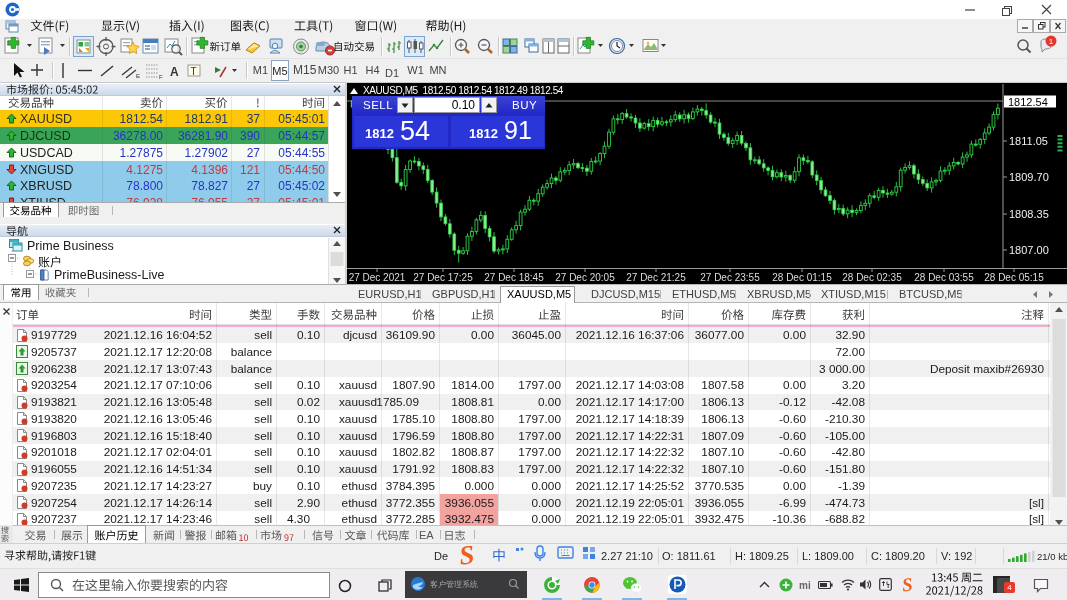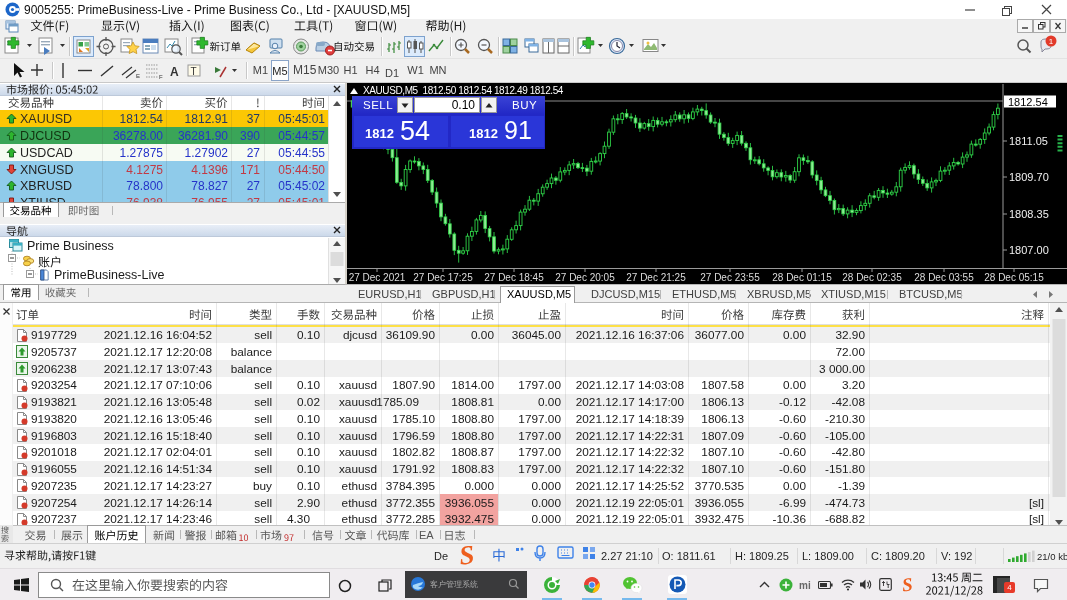--- a/index.html
+++ b/index.html
@@ -17,39 +17,38 @@
 .mwcell{position:absolute;font-size:12px;top:2px;text-align:right}
 .gridv{position:absolute;width:1px}
 .sb{position:absolute;background:#f5f5f5}
 .tabrow{position:absolute;background:#f0f0f0}
 .tab-active{position:absolute;background:#fff;border:1px solid #9a9a9a;border-bottom:none;z-index:3}
 .tabsep{position:absolute;width:1px;height:9px;background:#b8b8b8}
 #chart{left:345px;top:83px;width:722px;height:201px;background:#000;border-left:2px solid #d4d0c8}
 #charttabs{left:345px;top:284px;width:722px;height:18px;background:#f0f0f0;border-top:1px solid #b5b5b5}
 .ctab{position:absolute;top:2px;font-size:11px;color:#404040;padding:0 6px;line-height:15px;white-space:nowrap}
 .ctab.on{background:#fff;border:1px solid #9a9a9a;border-bottom:none;color:#000;top:1px;height:17px;z-index:2}
-#toolbox{left:0;top:302px;width:1067px;height:241px;background:#fde047;border-top:1px solid #b5b5b5}
+#toolbox{left:0;top:302px;width:1067px;height:241px;background:#f9a8d4;border-top:1px solid #b5b5b5}
 .tbsep{position:absolute;top:0;width:1px;height:222px;background:rgba(80,80,80,0.13)}
 .trow{position:absolute;left:13px;width:1037px;height:16.75px;font-size:11.8px;color:#1a1a1a}
 .trc{position:absolute;top:1.5px;text-align:right;white-space:nowrap}
 #statusbar{left:0;top:543px;width:1067px;height:25px;background:#f0f0f0;border-top:1px solid #d0d0d0}
 .stsep{position:absolute;top:4px;width:1px;height:16px;background:#d8d8d8}
 .stxt{position:absolute;top:6px;font-size:11px;color:#1f1f1f;white-space:nowrap}
 #taskbar{left:0;top:568px;width:1067px;height:32px;background:#f0edf0;border-top:1px solid #e0dde0}
 #cjk{position:absolute;left:0;top:0;width:1067px;height:600px;z-index:60;pointer-events:none}
 </style></head>
 <body>
 <div class="abs" id="titlebar">
 <svg class="abs" style="left:5px;top:2px" width="15" height="15" viewBox="0 0 15 15">
 <circle cx="7.5" cy="7.5" r="7" fill="#1c66c9"></circle>
       <circle cx="7.5" cy="7.5" r="3.4" fill="#fff"></circle>
 <circle cx="7.5" cy="7.5" r="1.6" fill="#1c66c9"></circle>
       <rect x="10.6" y="6.2" width="3.6" height="2.6" fill="#fff"></rect>
 </svg>
-<div class="t">9005255: PrimeBusiness-Live - Prime Business Co., Ltd - [XAUUSD,M5]</div>
 <svg class="abs" style="left:960px;top:4px" width="100" height="12" viewBox="0 0 100 12">
 <line x1="5" y1="6" x2="15" y2="6" stroke="#444" stroke-width="1.2"></line>
 <rect x="44.5" y="2.5" width="7" height="7" fill="none" stroke="#444"></rect>
       <rect x="42.5" y="4.5" width="7" height="7" fill="#fff" stroke="#444"></rect>
 <path d="M82 1 L91 10 M91 1 L82 10" stroke="#444" stroke-width="1.2"></path>
 </svg>
 </div>
 <div class="abs" id="menubar">
 <svg class="abs" style="left:5px;top:1px" width="14" height="13" viewBox="0 0 14 13">
 <rect x="1" y="1" width="9" height="8" fill="#e8f0fa" stroke="#5b87b7"></rect>
@@ -245,21 +244,21 @@
 <span class="mwcell" style="right:68px;width:40px;color:#2533c9">27</span>
 <span class="mwcell" style="right:3px;width:70px;color:#2533c9">05:44:55</span>
 </div>
 <div class="mwrow" style="top:77.5px;background:#8fcbea">
 <svg class="abs" style="left:6px;top:3px" width="11" height="11" viewBox="0 0 11 11">
         <path d="M5.5 10 L1 5.5 H3.5 V1 H7.5 V5.5 H10 Z" fill="#e04438" stroke="#7a1410" stroke-width="0.9"></path>
       </svg>
 <span class="abs" style="left:20px;top:2px;font-size:12.5px;color:#222222">XNGUSD</span>
 <span class="mwcell" style="right:165px;width:80px;color:#c23a44">4.1275</span>
 <span class="mwcell" style="right:100px;width:80px;color:#c23a44">4.1396</span>
-<span class="mwcell" style="right:68px;width:40px;color:#c23a44">171</span>
+<span class="mwcell" style="right:68px;width:40px;color:#c23a44">121</span>
 <span class="mwcell" style="right:3px;width:70px;color:#c23a44">05:44:50</span>
 </div>
 <div class="mwrow" style="top:94.2px;background:#8fcbea">
 <svg class="abs" style="left:6px;top:3px" width="11" height="11" viewBox="0 0 11 11">
         <path d="M5.5 1 L10 5.5 H7.5 V10 H3.5 V5.5 H1 Z" fill="#2db52d" stroke="#14591c" stroke-width="0.9"></path>
       </svg>
 <span class="abs" style="left:20px;top:2px;font-size:12.5px;color:#222222">XBRUSD</span>
 <span class="mwcell" style="right:165px;width:80px;color:#2533c9">78.800</span>
 <span class="mwcell" style="right:100px;width:80px;color:#2533c9">78.827</span>
 <span class="mwcell" style="right:68px;width:40px;color:#2533c9">27</span>
@@ -741,20 +740,21 @@
 </div>
 <div class="trow" style="top:57.00px;background:#f0f0f0">
 <svg class="abs" style="left:3px;top:2px" width="12" height="13" viewBox="0 0 12 13">
         <rect x="0.5" y="0.5" width="11" height="12" fill="#eaf6ea" stroke="#3a8a3a"></rect>
         <path d="M6 2.5 L9.5 6.5 H7.5 V10.5 H4.5 V6.5 H2.5 Z" fill="#2d9a2d"></path>
       </svg>
 <span class="abs" style="left:18px;top:1.5px">9206238</span>
 <span class="trc" style="left:49px;width:150px">2021.12.17 13:07:43</span>
 <span class="trc" style="left:169px;width:90px">balance</span>
 <span class="trc" style="left:762px;width:90px">3 000.00</span>
+<span class="trc" style="left:811px;width:220px">Deposit maxib#26930</span>
 </div>
 <div class="trow" style="top:73.75px;background:#ffffff">
 <svg class="abs" style="left:3px;top:2px" width="12" height="13" viewBox="0 0 12 13">
         <path d="M1.5 0.5 h6 l3 3 v9 h-9 z" fill="#fff" stroke="#8a8a8a"></path>
         <path d="M7.5 0.5 v3 h3" fill="none" stroke="#8a8a8a"></path>
         <circle cx="8.5" cy="9.5" r="3" fill="#d43a2a"></circle>
       </svg>
 <span class="abs" style="left:18px;top:1.5px">9203254</span>
 <span class="trc" style="left:49px;width:150px">2021.12.17 07:10:06</span>
 <span class="trc" style="left:169px;width:90px">sell</span>

